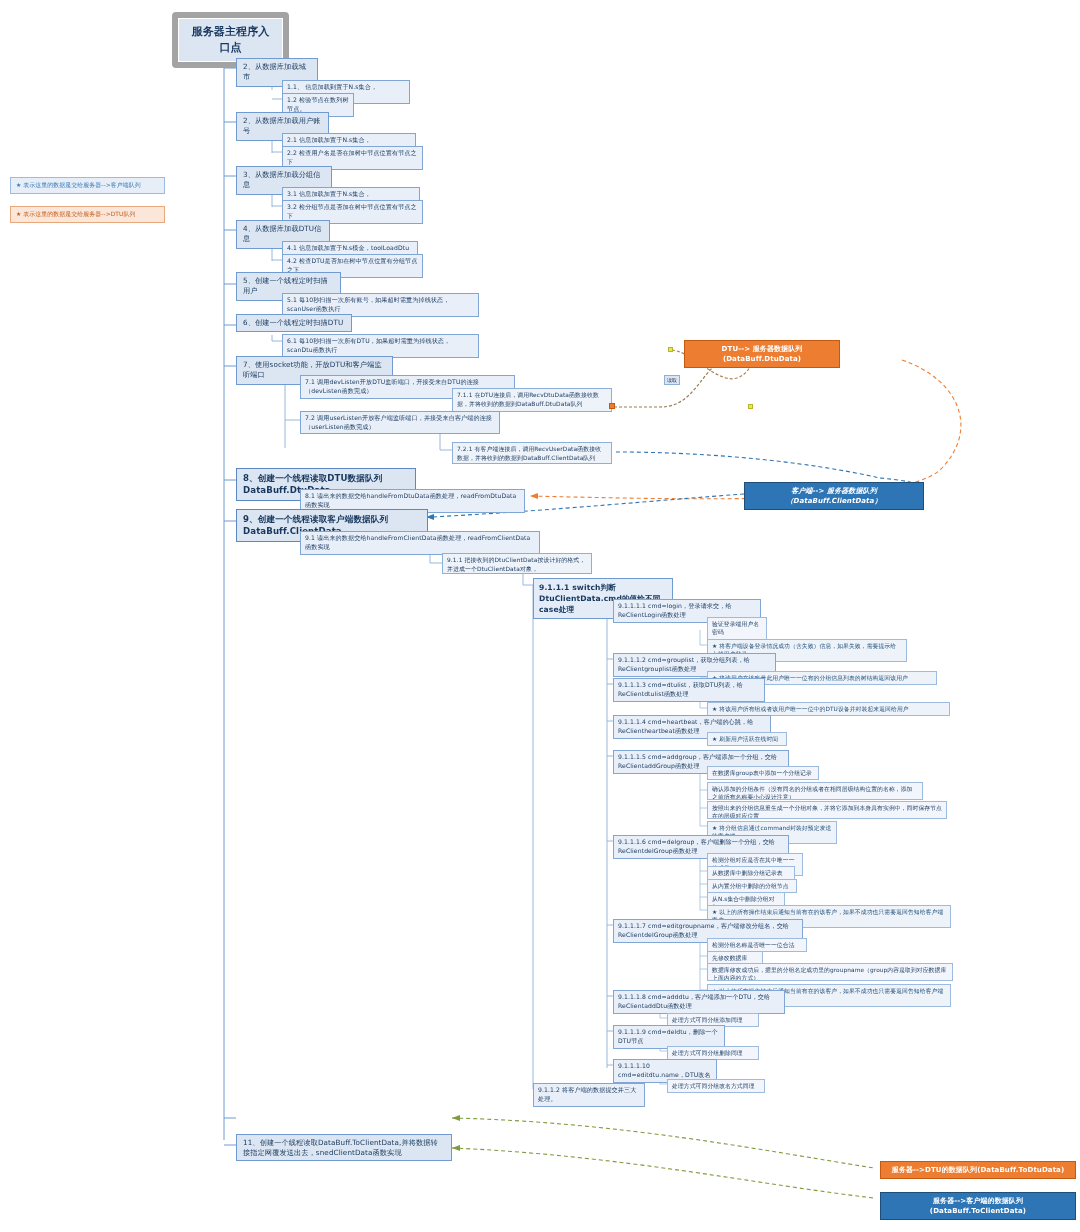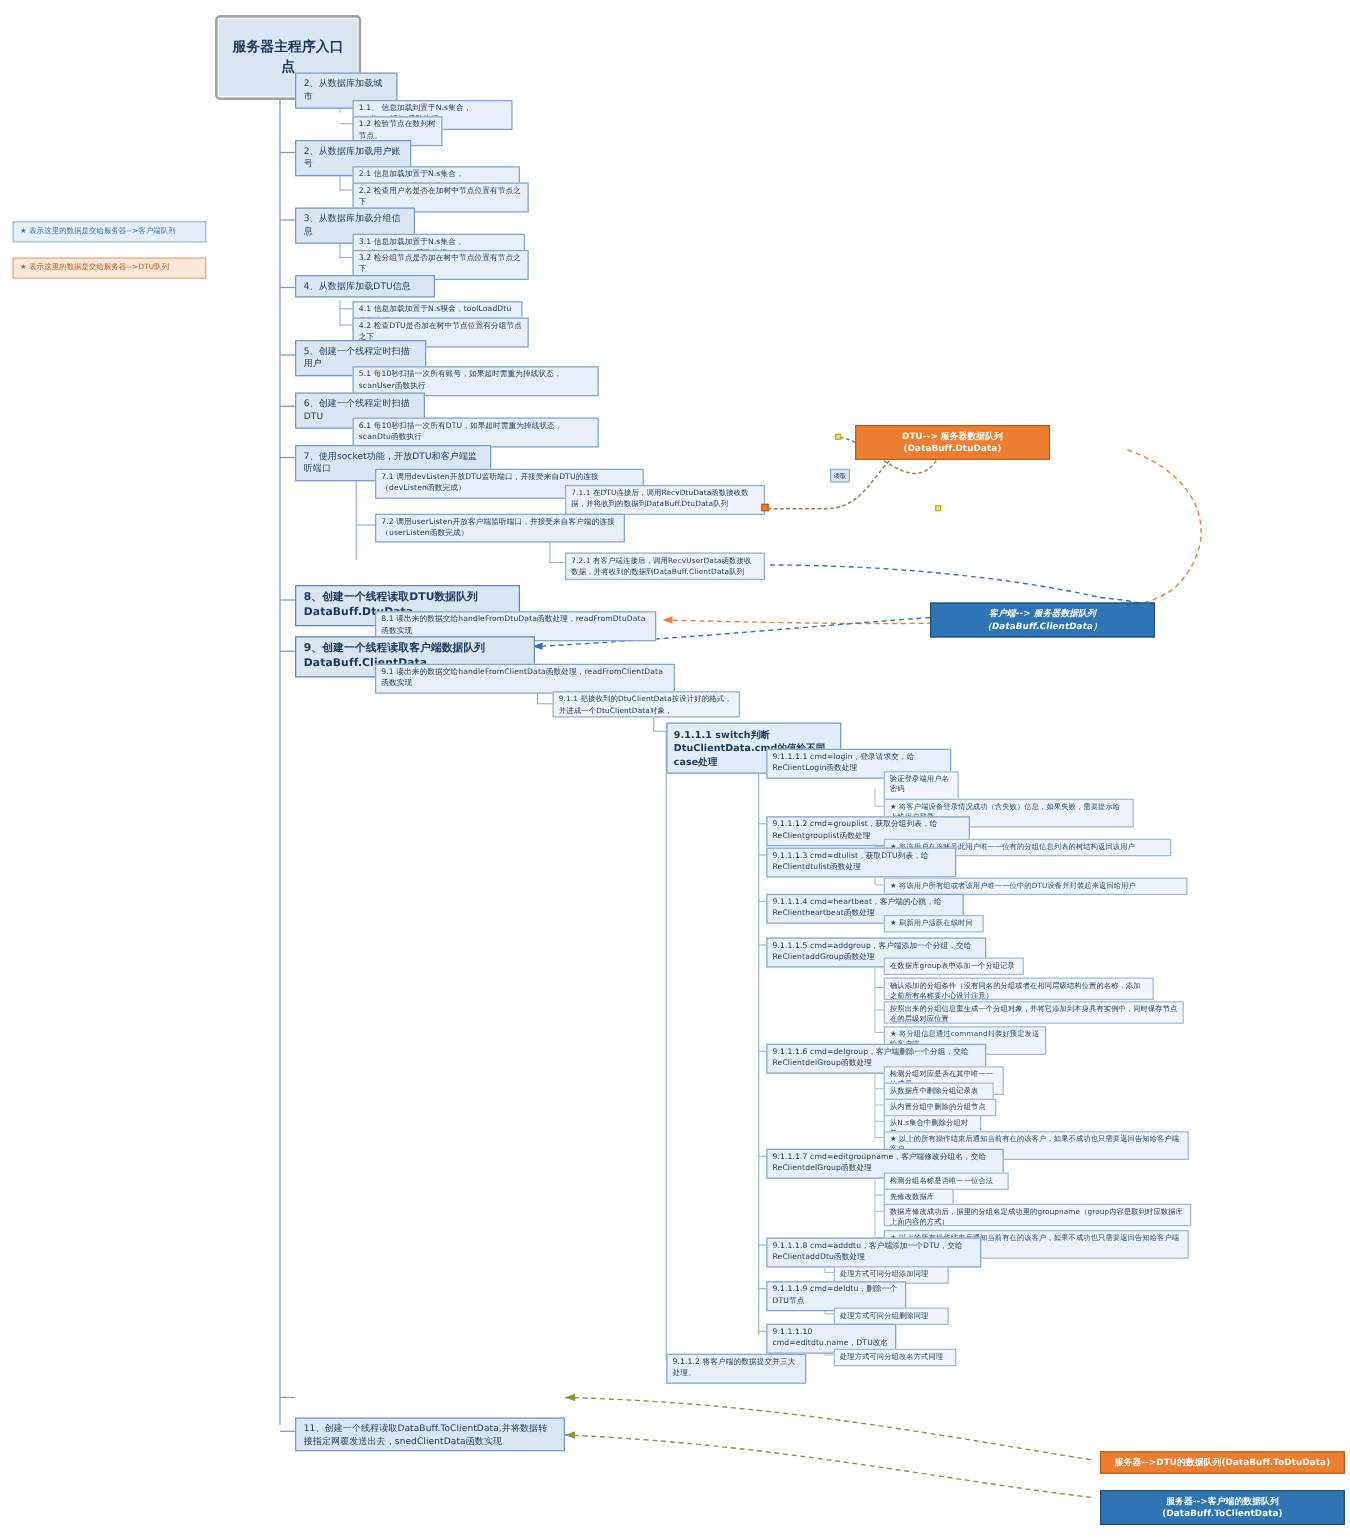--- a/index.html
+++ b/index.html
@@ -28,27 +28,27 @@
     color: #17375e;
     font-size: 6.2px;
     line-height: 1.45;
     padding: 2px 4px;
     letter-spacing: 0.1px;
     white-space: normal;
     overflow: hidden;
   }
   .node.root {
     background: #dce6f2;
-    border: 2px solid #a3a3a3;
+    border: 6px solid #a3a3a3;
     border-radius: 4px;
     font-size: 11px;
     font-weight: bold;
     color: #17375e;
     text-align: center;
-    padding: 16px 10px;
+    padding: 6px 10px;
     box-shadow: 0 0 0 1px #ffffff inset;
   }
   .node.lvl1 {
     font-size: 7.2px;
     background: #dce6f2;
     border: 1px solid #6f9bd1;
     padding: 3px 6px;
   }
   .node.lvl2 {
     font-size: 6.1px;
@@ -259,28 +259,28 @@
   <div class="node lvl2" style="left:282px; top:93px; width:72px;">1.2 检验节点在数列树节点。</div>
 
   <div class="node lvl1" style="left:236px; top:112px; width:93px;">2、从数据库加载用户账号</div>
   <div class="node lvl2" style="left:282px; top:133px; width:134px;">2.1 信息加载加置于N.s集合，toolLoadUser函数执行</div>
   <div class="node lvl2" style="left:282px; top:146px; width:141px;">2.2 检查用户名是否在加树中节点位置有节点之下</div>
 
   <div class="node lvl1" style="left:236px; top:166px; width:96px;">3、从数据库加载分组信息</div>
   <div class="node lvl2" style="left:282px; top:187px; width:138px;">3.1 信息加载加置于N.s集合，toolLoadGroup函数执行</div>
   <div class="node lvl2" style="left:282px; top:200px; width:141px;">3.2 检分组节点是否加在树中节点位置有节点之下</div>
 
-  <div class="node lvl1" style="left:236px; top:220px; width:112px;">4、从数据库加载DTU信息</div>
+  <div class="node lvl1" style="left:236px; top:220px; width:94px;">4、从数据库加载DTU信息</div>
   <div class="node lvl2" style="left:282px; top:241px; width:136px;">4.1 信息加载加置于N.s模金，toolLoadDtu函数执行</div>
   <div class="node lvl2" style="left:282px; top:254px; width:141px;">4.2 检查DTU是否加在树中节点位置有分组节点之下</div>
 
   <div class="node lvl1" style="left:236px; top:272px; width:105px;">5、创建一个线程定时扫描用户</div>
   <div class="node lvl2" style="left:282px; top:293px; width:197px;">5.1 每10秒扫描一次所有账号，如果超时需重为掉线状态，scanUser函数执行</div>
 
-  <div class="node lvl1" style="left:236px; top:314px; width:104px;">6、创建一个线程定时扫描DTU</div>
+  <div class="node lvl1" style="left:236px; top:314px; width:116px;">6、创建一个线程定时扫描DTU</div>
   <div class="node lvl2" style="left:282px; top:334px; width:197px;">6.1 每10秒扫描一次所有DTU，如果超时需重为掉线状态，scanDtu函数执行</div>
 
   <div class="node lvl1" style="left:236px; top:356px; width:157px;">7、使用socket功能，开放DTU和客户端监听端口</div>
   <div class="node lvl2" style="left:300px; top:375px; width:215px;">7.1 调用devListen开放DTU监听端口，开接受来自DTU的连接（devListen函数完成）</div>
   <div class="node lvl3" style="left:452px; top:388px; width:160px; height:24px;">7.1.1 在DTU连接后，调用RecvDtuData函数接收数据，并将收到的数据到DataBuff.DtuData队列</div>
   <div class="node lvl2" style="left:300px; top:411px; width:200px; height:23px;">7.2 调用userListen开放客户端监听端口，并接受来自客户端的连接（userListen函数完成）</div>
   <div class="node lvl3" style="left:452px; top:442px; width:160px; height:22px;">7.2.1 有客户端连接后，调用RecvUserData函数接收数据，并将收到的数据到DataBuff.ClientData队列</div>
 
   <div class="handle" style="left:609px; top:403px;"></div>
   <div class="handle yellow sq" style="left:668px; top:347px;"></div>

